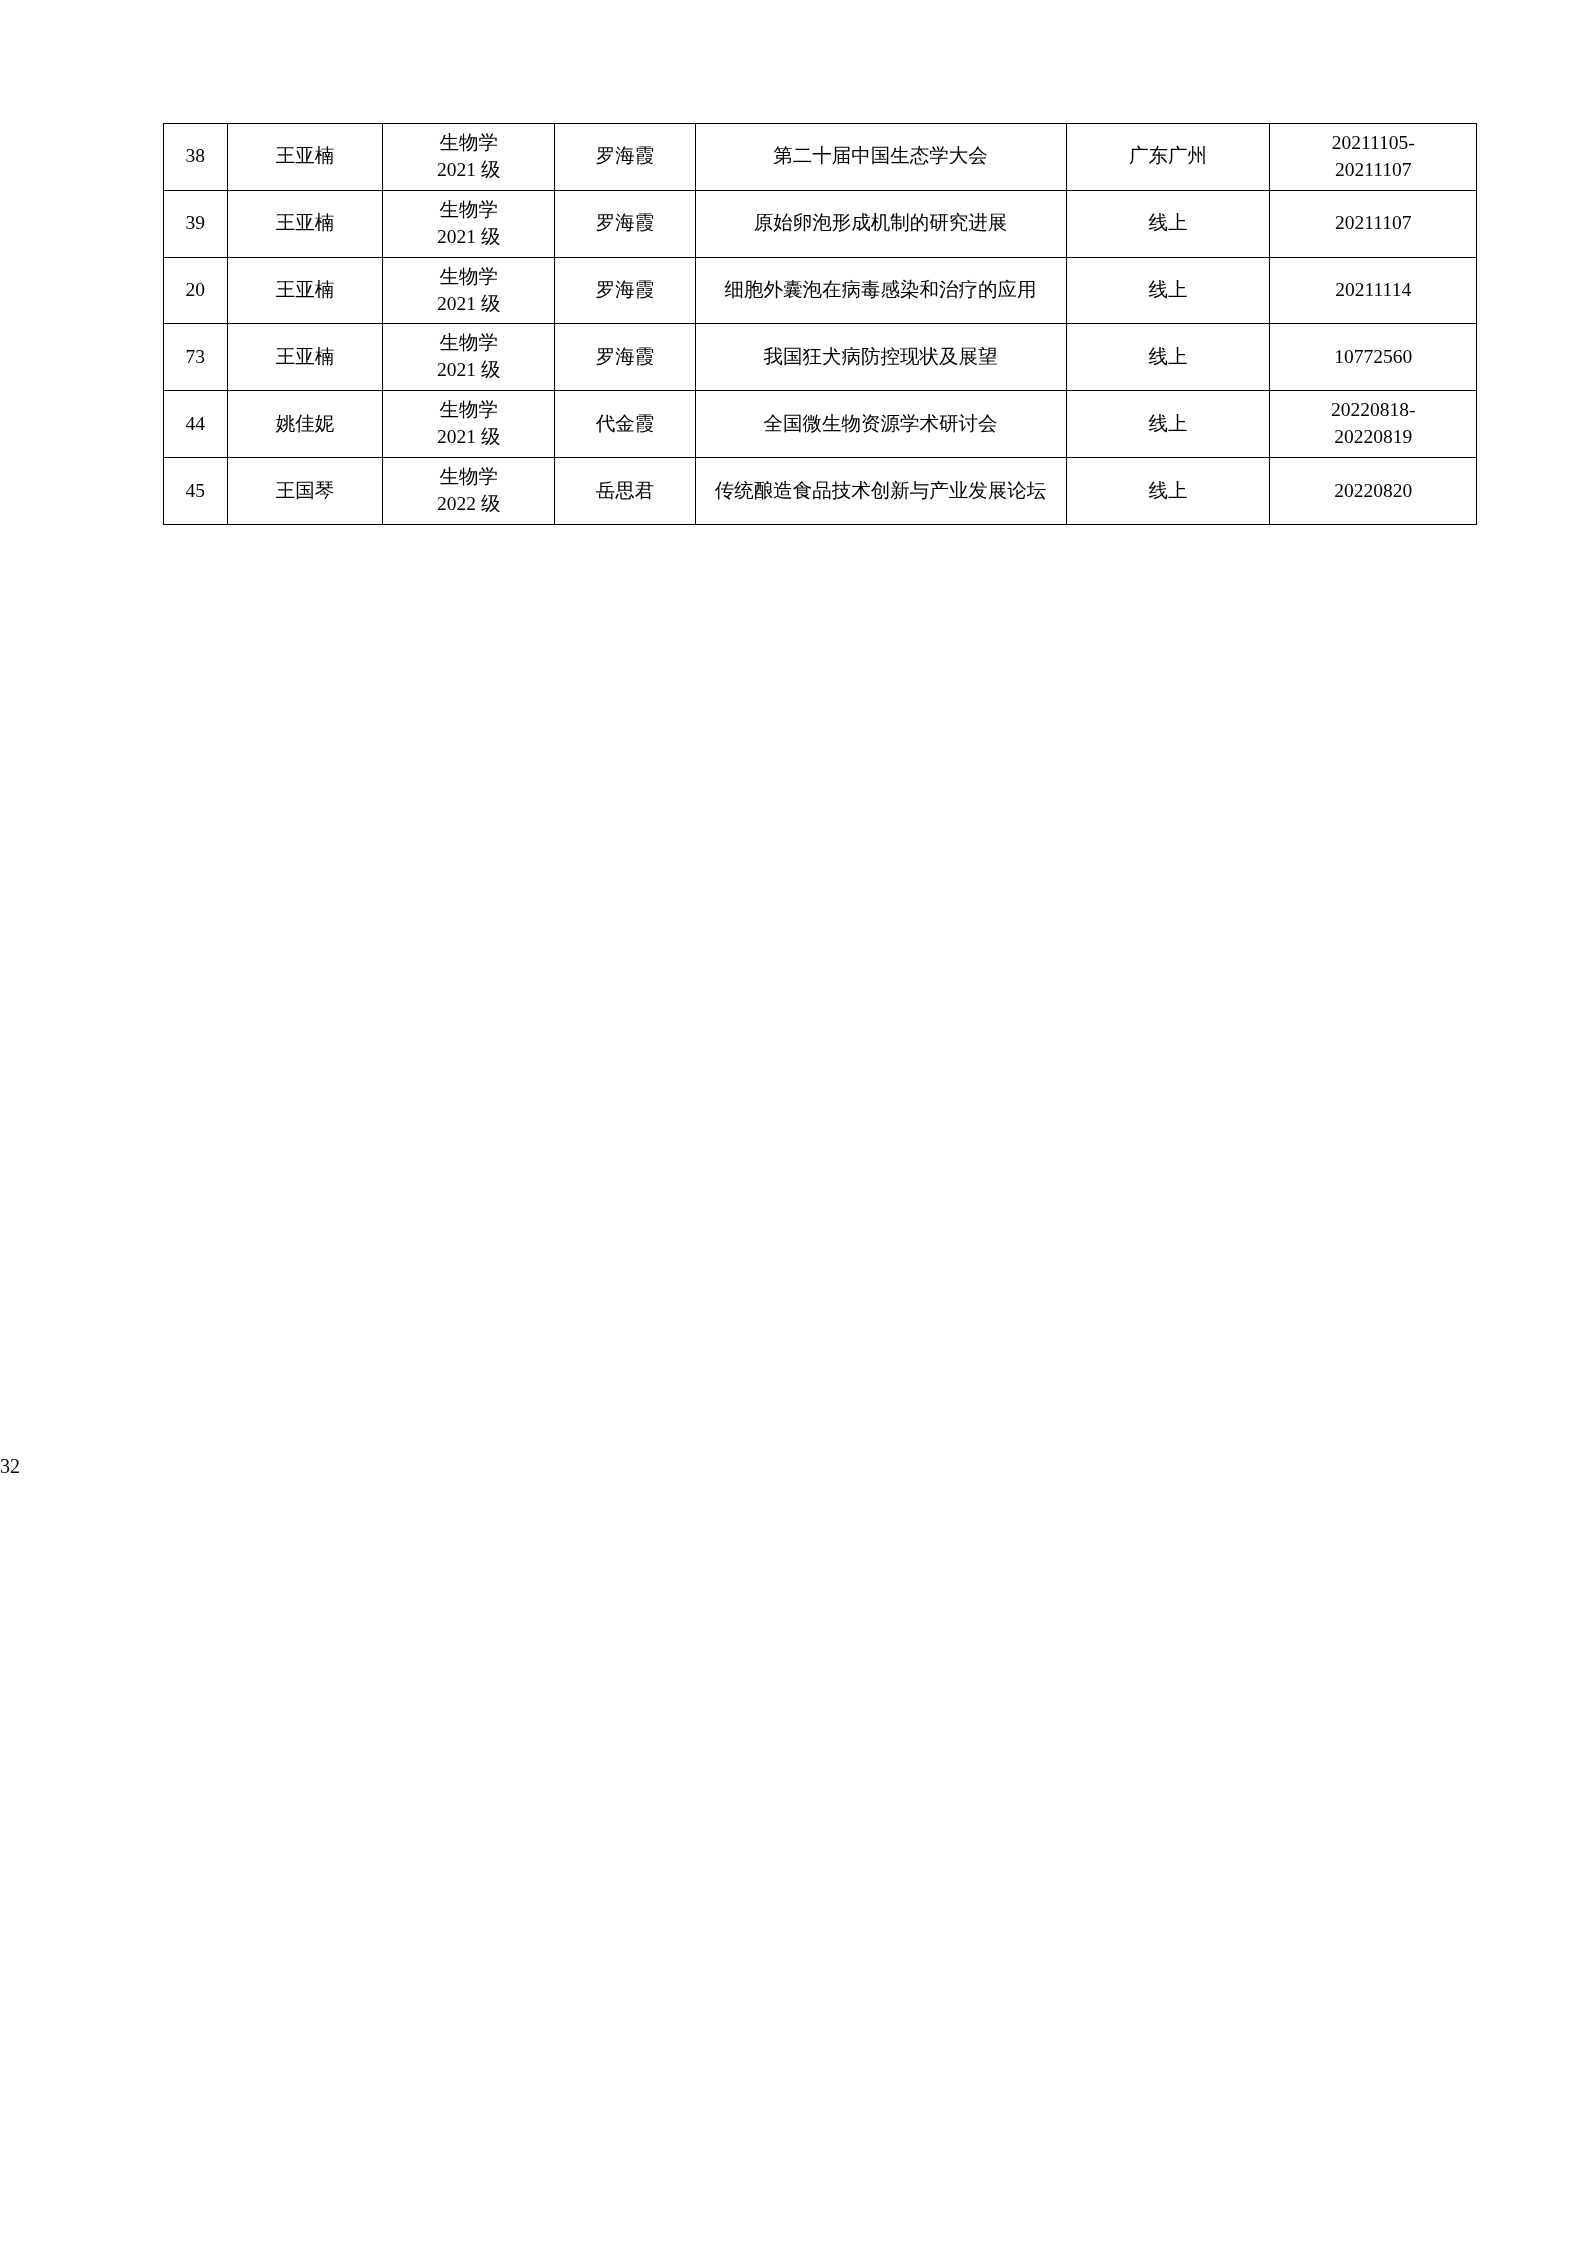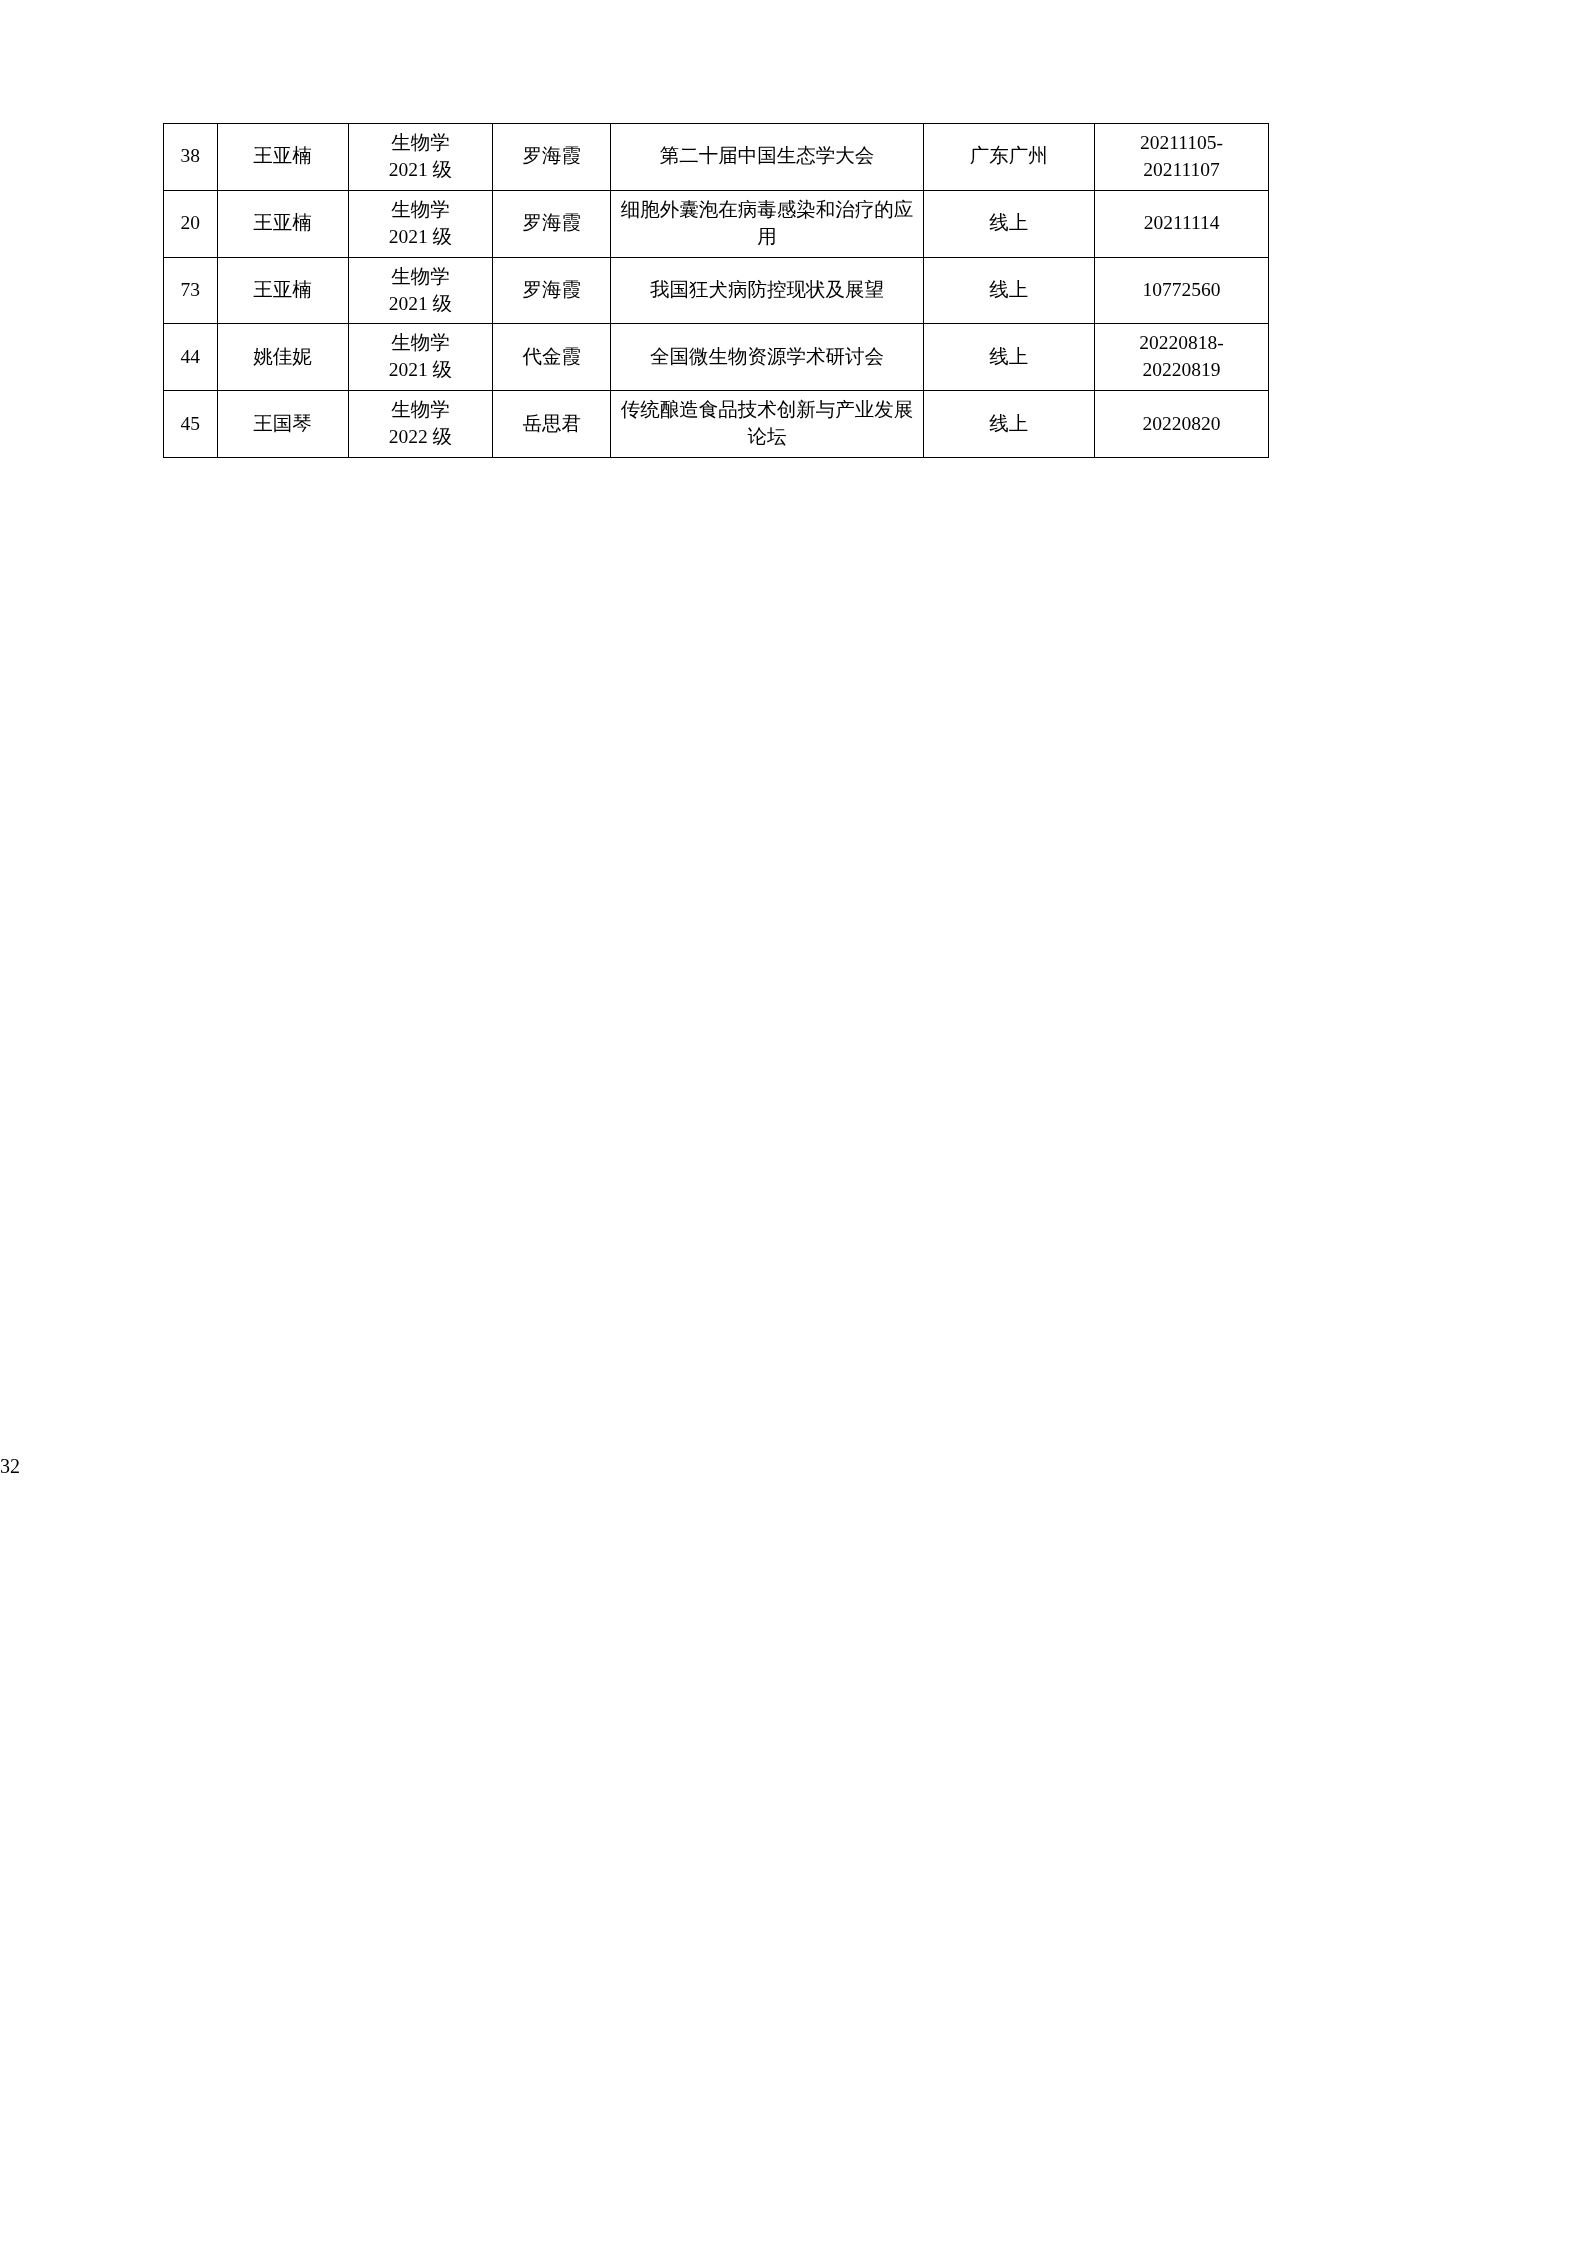--- a/index.html
+++ b/index.html
@@ -23,21 +23,21 @@
     box-sizing: border-box;
   }
   .table-wrap {
     position: absolute;
     left: 163px;
     top: 123px;
     width: 1106px;
   }
   table.doc-table {
     border-collapse: collapse;
-    width: 1106px;
+    width: 1314px;
     table-layout: fixed;
   }
   table.doc-table td {
     border: 1.4px solid #000000;
     padding: 6px 4px;
     text-align: center;
     vertical-align: middle;
     font-size: 19.5px;
     line-height: 1.38;
     font-family: "Liberation Serif", "DejaVu Serif", serif;
@@ -88,20 +88,30 @@
           <td class="cell-name">王亚楠</td>
           <td class="cell-major">生物学
 2021 级</td>
           <td class="cell-tutor">罗海霞</td>
           <td class="cell-title">第二十届中国生态学大会</td>
           <td class="cell-place">广东广州</td>
           <td class="cell-date">20211105-
 20211107</td>
         </tr>
 
+        <tr>
+          <td class="cell-idx">39</td>
+          <td class="cell-name">王亚楠</td>
+          <td class="cell-major">生物学
+2021 级</td>
+          <td class="cell-tutor">罗海霞</td>
+          <td class="cell-title">原始卵泡形成机制的研究进展</td>
+          <td class="cell-place">线上</td>
+          <td class="cell-date">20211107</td>
+        </tr>
 
         <tr>
           <td class="cell-idx">20</td>
           <td class="cell-name">王亚楠</td>
           <td class="cell-major">生物学
 2021 级</td>
           <td class="cell-tutor">罗海霞</td>
           <td class="cell-title">细胞外囊泡在病毒感染和治疗的应用</td>
           <td class="cell-place">线上</td>
           <td class="cell-date">20211114</td>

